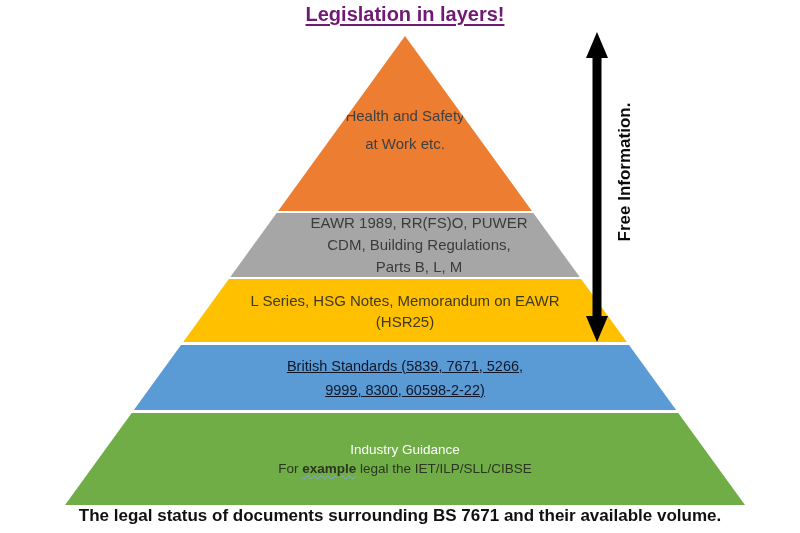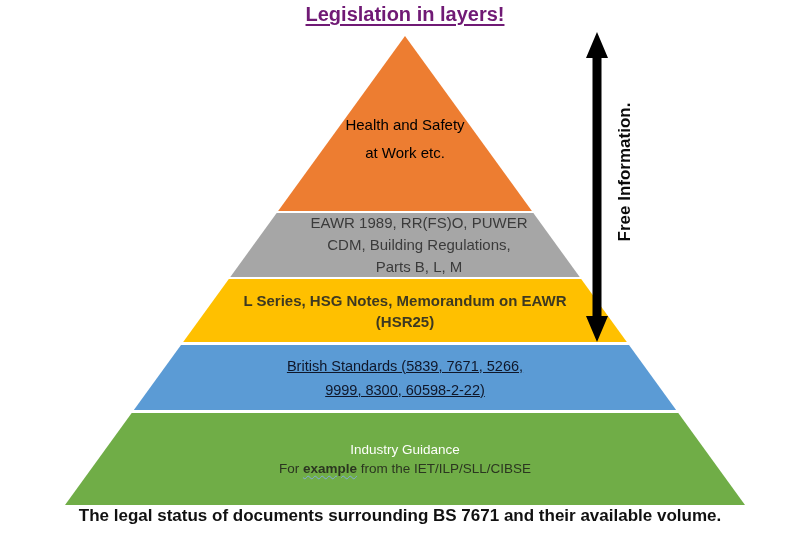--- a/index.html
+++ b/index.html
@@ -97,52 +97,52 @@
 </head>
 <body>
 
 <div class="slide">
 
   <div class="slide-title">Legislation in layers!</div>
 
   <div class="pyramid">
 
     <div class="band band-apex" style="background-color: rgb(237, 125, 49);">
-      <div style="color: #000000; margin-top: 9px;">
+      <div style="color: #404040;">
         <div class="line">Health and Safety</div>
         <div class="line">at Work etc.</div>
       </div>
     </div>
 
     <div class="band band-gray" style="background-color: rgb(166, 166, 166);">
       <div style="color: rgb(59, 59, 59); margin-left: 28px;">
         <div class="line">EAWR 1989, RR(FS)O, PUWER</div>
         <div class="line">CDM, Building Regulations,</div>
         <div class="line">Parts B, L, M</div>
       </div>
     </div>
 
     <div class="band band-yellow" style="background-color: rgb(255, 192, 0);">
-      <div style="color: rgb(62, 57, 33); font-weight: bold;">
+      <div style="color: rgb(62, 57, 33);">
         <div class="line">L Series, HSG Notes, Memorandum on EAWR</div>
         <div class="line">(HSR25)</div>
       </div>
     </div>
 
     <div class="band band-blue" style="background-color: rgb(91, 155, 213);">
       <div style="color: #0f172a; text-decoration: underline;">
         <div class="line">British Standards (5839, 7671, 5266,</div>
         <div class="line">9999, 8300, 60598-2-22)</div>
       </div>
     </div>
 
     <div class="band band-green" style="background-color: rgb(112, 173, 71);">
       <div class="line" style="color: rgb(253, 254, 251);">Industry Guidance</div>
       <div class="line" style="color: rgb(43, 54, 32);">
-        <span>For </span><span class="wavy-word" style="text-decoration-color: rgb(127, 168, 217);">example</span><span> from the IET/ILP/SLL/CIBSE</span>
+        <span>For </span><span class="wavy-word" style="text-decoration-color: rgb(127, 168, 217);">example</span><span> legal the IET/ILP/SLL/CIBSE</span>
       </div>
     </div>
 
   </div>
 
   <svg class="free-arrow-svg" viewBox="0 0 38 320" aria-hidden="true">
     <polygon points="19,6 30,32 23.5,32 23.5,290 30,290 19,316 8,290 14.5,290 14.5,32 8,32" style="fill: rgb(0, 0, 0);"></polygon>
   </svg>
 
   <div class="free-arrow-label">Free Information.</div>

